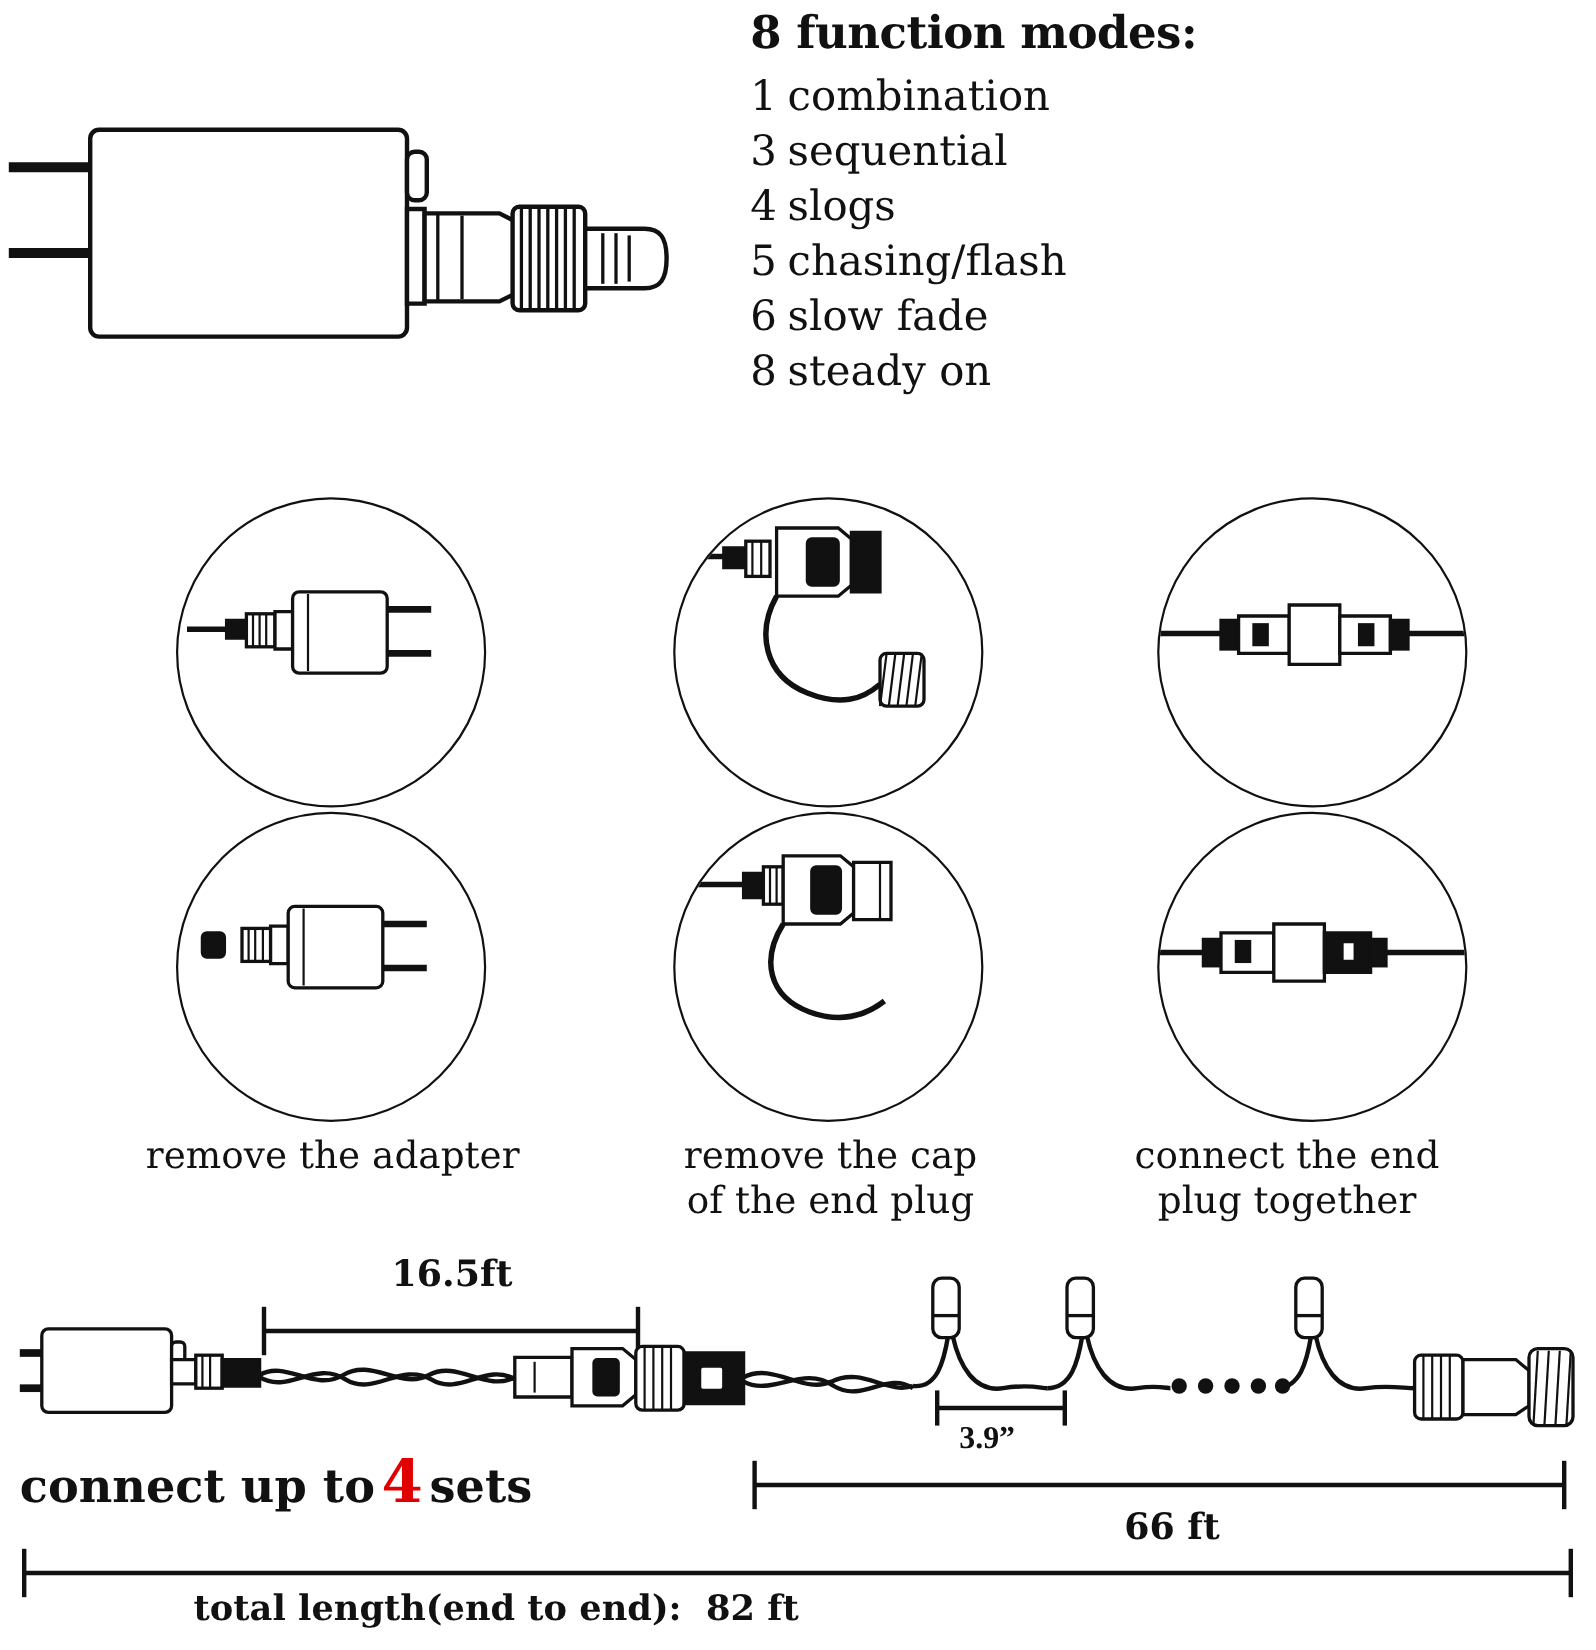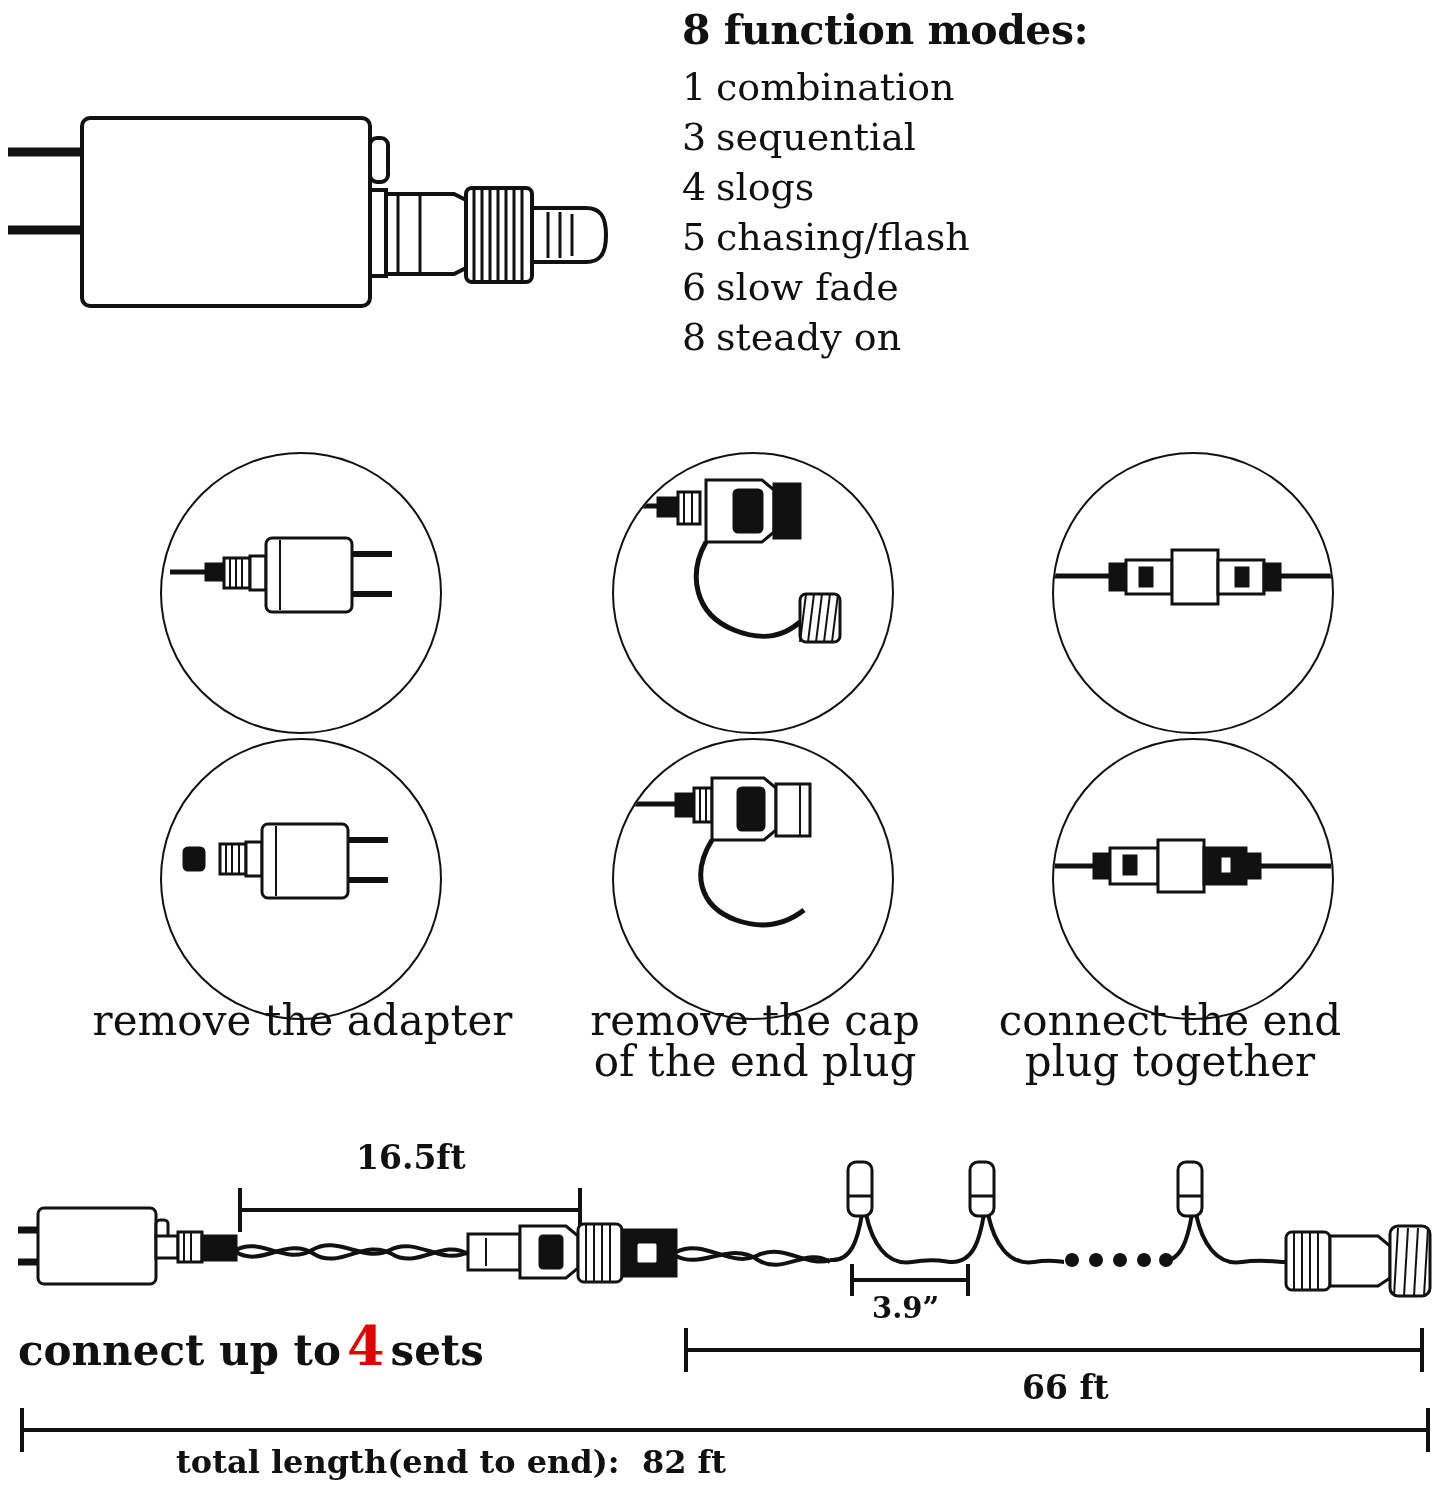--- a/index.html
+++ b/index.html
@@ -70,23 +70,24 @@
   #circle-r1c1 { left: 160px; top: 452px; width: 282px; height: 282px; }
   #circle-r1c2 { left: 612px; top: 452px; width: 282px; height: 282px; }
   #circle-r1c3 { left: 1052px; top: 452px; width: 282px; height: 282px; }
   #circle-r2c1 { left: 160px; top: 738px; width: 282px; height: 282px; }
   #circle-r2c2 { left: 612px; top: 738px; width: 282px; height: 282px; }
   #circle-r2c3 { left: 1052px; top: 738px; width: 282px; height: 282px; }
 
   .circle-caption {
     position: absolute;
     text-align: center;
-    font-size: 42px;
+    font-size: 34px;
     line-height: 41px;
     white-space: pre-line;
+    margin-top: 31px;
   }
   #caption-1 { left: 30px; top: 1000px; width: 545px; }
   #caption-2 { left: 560px; top: 1000px; width: 390px; }
   #caption-3 { left: 970px; top: 1000px; width: 400px; }
 
   
   #bottom-diagram {
     position: absolute;
     left: 0px;
     top: 1110px;
@@ -94,21 +95,21 @@
     height: 390px;
   }
 
   .dim-label {
     position: absolute;
     font-family: "DejaVu Serif", serif;
     font-weight: bold;
     white-space: nowrap;
   }
   #label-165 { left: 356px; top: 1138px; font-size: 33px; }
-  #label-39  { left: 872px; top: 1291px; font-size: 29px; }
+  #label-39  { left: 872px; top: 1291px; font-size: 29px; font-family: Liberation Serif, serif; }
   #label-66  { left: 1022px; top: 1368px; font-size: 33px; }
 
   #connect-sets {
     position: absolute;
     left: 18px;
     top: 1325px;
     font-family: "DejaVu Serif", serif;
     font-weight: bold;
     font-size: 42px;
     white-space: nowrap;

